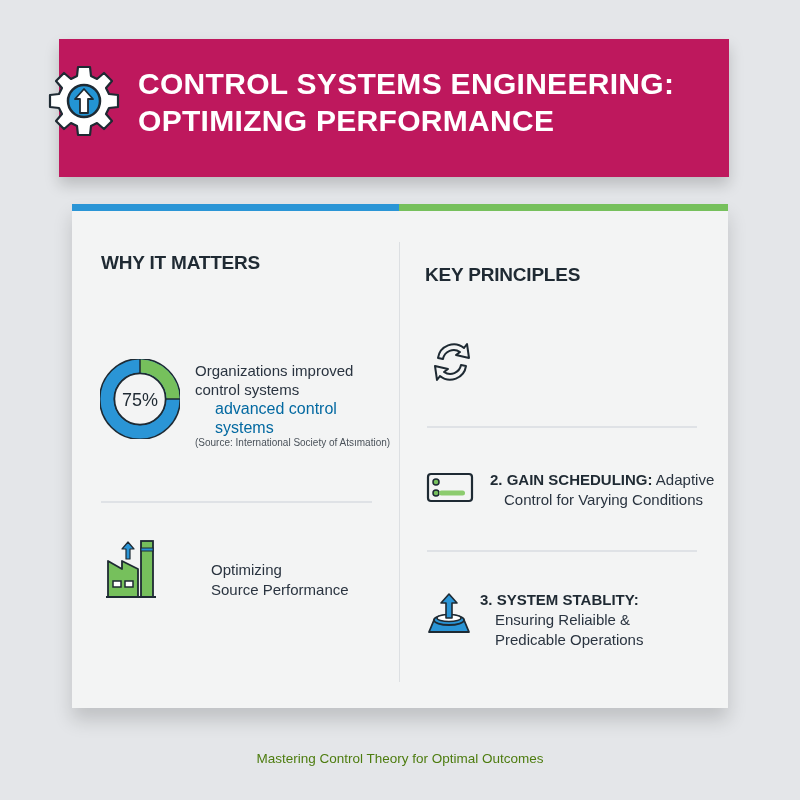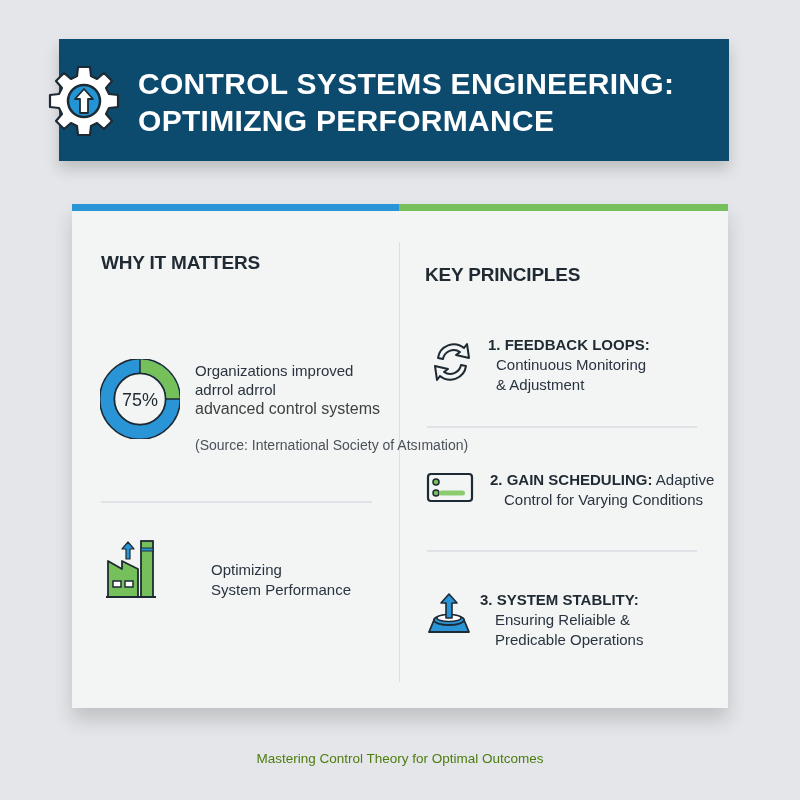--- a/index.html
+++ b/index.html
@@ -4,22 +4,22 @@
 <style>
   html, body { margin:0; padding:0; }
   body {
     width:800px; height:800px; overflow:hidden;
     background:#e4e6e9;
     font-family:"Liberation Sans", "DejaVu Sans", sans-serif;
     position:relative;
     color:#1f2a33;
   }
   .header {
-    position:absolute; left:59px; top:39px; width:670px; height:122px;
-    background:#0c4a6e;
+    position:absolute; left:59px; top:39px; width:670px; height:138px;
+    background:#be185d;
     box-shadow:0 8px 14px rgba(0,0,0,0.18);
   }
   .header .gear {
     position:absolute; left:-13px; top:24px; width:76px; height:76px;
   }
   .header .title {
     position:absolute; left:79px; top:26px;
     color:#ffffff; font-weight:bold; font-size:30px; line-height:37px;
     letter-spacing:0.3px;
   }
@@ -37,23 +37,23 @@
   }
   .section-title {
     position:absolute; font-weight:bold; font-size:19px; color:#1f2a33;
     letter-spacing:-0.2px;
   }
   .hdivider { position:absolute; height:2px; background:#dfe2e6; }
   .stat-text {
     position:absolute; left:123px; top:157px; font-size:15px; line-height:19px; color:#2a3440;
     width:200px;
   }
-  .stat-text .big { font-size:16px; color:#404040; }
+  .stat-text .big { font-size:16px; color:#0369a1;margin-left:20px; }
   .stat-source {
-    position:absolute; left:123px; top:233px; font-size:14px; color:#4a525a;
+    position:absolute; left:123px; top:233px; font-size:10px; color:#4a525a;
   }
   .donut { position:absolute; left:28px; top:155px; width:80px; height:80px; }
   .perf-icon { position:absolute; left:34px; top:335px; width:56px; height:60px; }
   .perf-text {
     position:absolute; left:109px; top:356px; font-size:15px; line-height:20px; color:#2a3440;margin-left:30px;
   }
   .principle {
     position:absolute; font-size:15px; line-height:20px; color:#2a3440;
   }
   .principle b { color:#1f2a33; }
@@ -92,54 +92,49 @@
     <circle cx="40" cy="40" r="33" fill="none" stroke="#2a95d6" stroke-width="13"></circle>
     <path d="M40,7 A33,33 0 0,1 73,40" fill="none" stroke="#76c05c" stroke-width="13"></path>
     <line x1="40" y1="0" x2="40" y2="14" stroke="#1e2a33" stroke-width="1.5"></line>
     <line x1="66" y1="40" x2="80" y2="40" stroke="#1e2a33" stroke-width="1.5"></line>
     <circle cx="40" cy="40" r="25.5" fill="#f3f4f4" stroke="#1e2a33" stroke-width="1.5"></circle>
     <text x="40" y="47" text-anchor="middle" font-family="Liberation Sans, sans-serif" font-size="18" fill="#1f2a33">75%</text>
   </svg>
 
   <div class="stat-text">
     <div>Organizations improved</div>
-    <div>adrrol adrrol</div>
+    <div>control systems</div>
     <div class="big">advanced control systems</div>
   </div>
   <div class="stat-source">(Source: International Society of Atsımation)</div>
 
   <div class="hdivider" style="left:29px; top:297px; width:271px;"></div>
 
   <svg class="perf-icon" viewBox="0 0 56 60">
     <path d="M20,10 L16,10 L22,3 L28,10 L24,10 L24,20 L20,20 Z" fill="#2a95d6" stroke="#1e2a33" stroke-width="1.2" stroke-linejoin="round"></path>
     <path d="M2,58 L2,22 L16,30 L16,22 L32,30 L32,58 Z" fill="#76c05c" stroke="#1e2a33" stroke-width="1.8" stroke-linejoin="round"></path>
     <rect x="35" y="2" width="12" height="56" fill="#76c05c" stroke="#1e2a33" stroke-width="1.8"></rect>
     <rect x="35" y="9" width="12" height="3" fill="#2a95d6" stroke="#1e2a33" stroke-width="1"></rect>
     <rect x="7" y="42" width="8" height="6" fill="#ffffff" stroke="#1e2a33" stroke-width="1.5"></rect>
     <rect x="19" y="42" width="8" height="6" fill="#ffffff" stroke="#1e2a33" stroke-width="1.5"></rect>
     <line x1="0" y1="58" x2="50" y2="58" stroke="#1e2a33" stroke-width="2"></line>
   </svg>
   <div class="perf-text">
     <div>Optimizing</div>
-    <div>System Performance</div>
+    <div>Source Performance</div>
   </div>
 
   <div class="section-title" style="left:353px; top:60px;">KEY PRINCIPLES</div>
 
   <svg class="picon" style="left:354px; top:132px; width:52px; height:52px;" viewBox="0 0 52 52">
     <g fill="none" stroke="#1e2a33" stroke-width="2" stroke-linejoin="round">
       <path d="M12,22 A16,16 0 0,1 38,12 L41,8 L43,22 L30,19 L34,16 A11,11 0 0,0 17,23 Z" fill="#f3f4f4"></path>
       <path d="M40,30 A16,16 0 0,1 14,40 L11,44 L9,30 L22,33 L18,36 A11,11 0 0,0 35,29 Z" fill="#f3f4f4"></path>
     </g>
   </svg>
-  <div class="principle" style="left:416px; top:131px;">
-    <div><b>1. FEEDBACK LOOPS:</b></div>
-    <div style="padding-left:8px;">Continuous Monitoring</div>
-    <div style="padding-left:8px;">&amp; Adjustment</div>
-  </div>
 
   <div class="hdivider" style="left:355px; top:222px; width:270px;"></div>
 
   <svg class="picon" style="left:354px; top:268px; width:48px; height:32px;" viewBox="0 0 48 32">
     <rect x="2" y="2" width="44" height="27" rx="3" fill="#f3f4f4" stroke="#1e2a33" stroke-width="2.2"></rect>
     <circle cx="10" cy="10" r="3" fill="#76c05c" stroke="#1e2a33" stroke-width="1.5"></circle>
     <circle cx="10" cy="21" r="3" fill="#76c05c" stroke="#1e2a33" stroke-width="1.5"></circle>
     <rect x="13" y="18.5" width="26" height="5" rx="2.5" fill="#8ccc6e"></rect>
   </svg>
   <div class="principle" style="left:418px; top:266px;">

